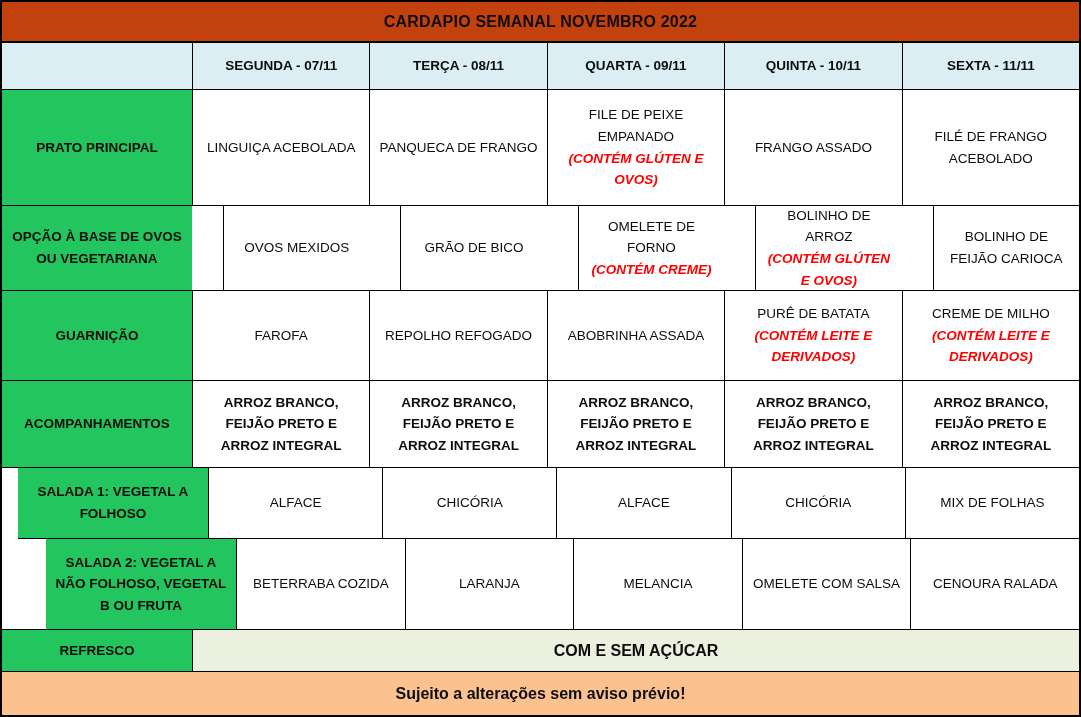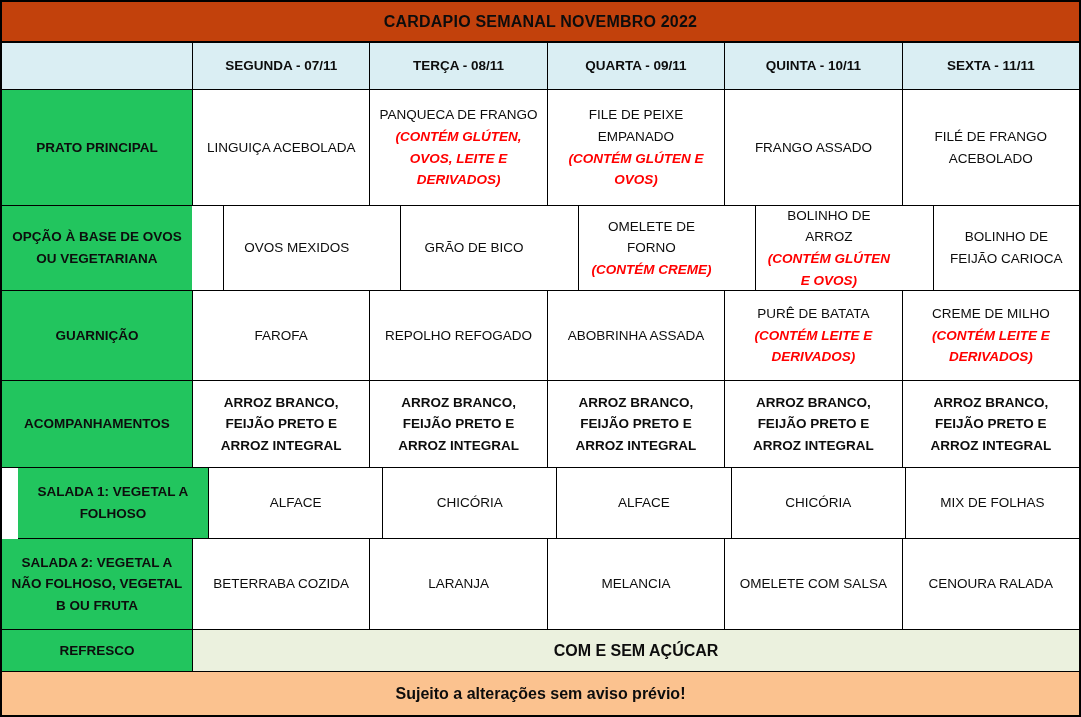--- a/index.html
+++ b/index.html
@@ -38,21 +38,21 @@
   }
   .cell:first-child { border-left:none; }
   .label-cell { background:#22c55e; font-weight:bold; }
   .header-row { height:47px; }
   .header-row .cell { background:#DAEEF3; font-weight:bold; font-size:13.5px; }
   .r1 { height:116px; }
   .r2 { height:85px;gap:31px; }
   .r3 { height:90px; }
   .r4 { height:87px; }
   .r5 { height:71px;margin-left:16px; }
-  .r6 { height:91px; }
+  .r6 { height:91px;padding-left:44px; }
   .bold-row .cell { font-weight:bold; }
   .allergen { color:#FF0000; font-weight:bold; font-style:italic; }
   .allergen:empty { display:none; }
   .refresco-row { height:42px; }
   .refresco-cell {
     grid-column:2 / 7;
     background:#EBF1DE;
     font-weight:bold;
     display:flex; align-items:center; justify-content:center;
     text-align:center; font-size:16px;
@@ -82,21 +82,20 @@
   </div>
 
   <div class="grid r1">
     <div class="cell label-cell">PRATO PRINCIPAL</div>
     <div class="cell">
       <span>LINGUIÇA ACEBOLADA</span>
 
     </div>
     <div class="cell">
       <span>PANQUECA DE FRANGO</span>
-      <span class="allergen">(CONTÉM GLÚTEN, OVOS, LEITE E DERIVADOS)</span>
     </div>
     <div class="cell">
       <span>FILE DE PEIXE EMPANADO</span>
       <span class="allergen">(CONTÉM GLÚTEN E OVOS)</span>
     </div>
     <div class="cell">
       <span>FRANGO ASSADO</span>
 
     </div>
     <div class="cell">

